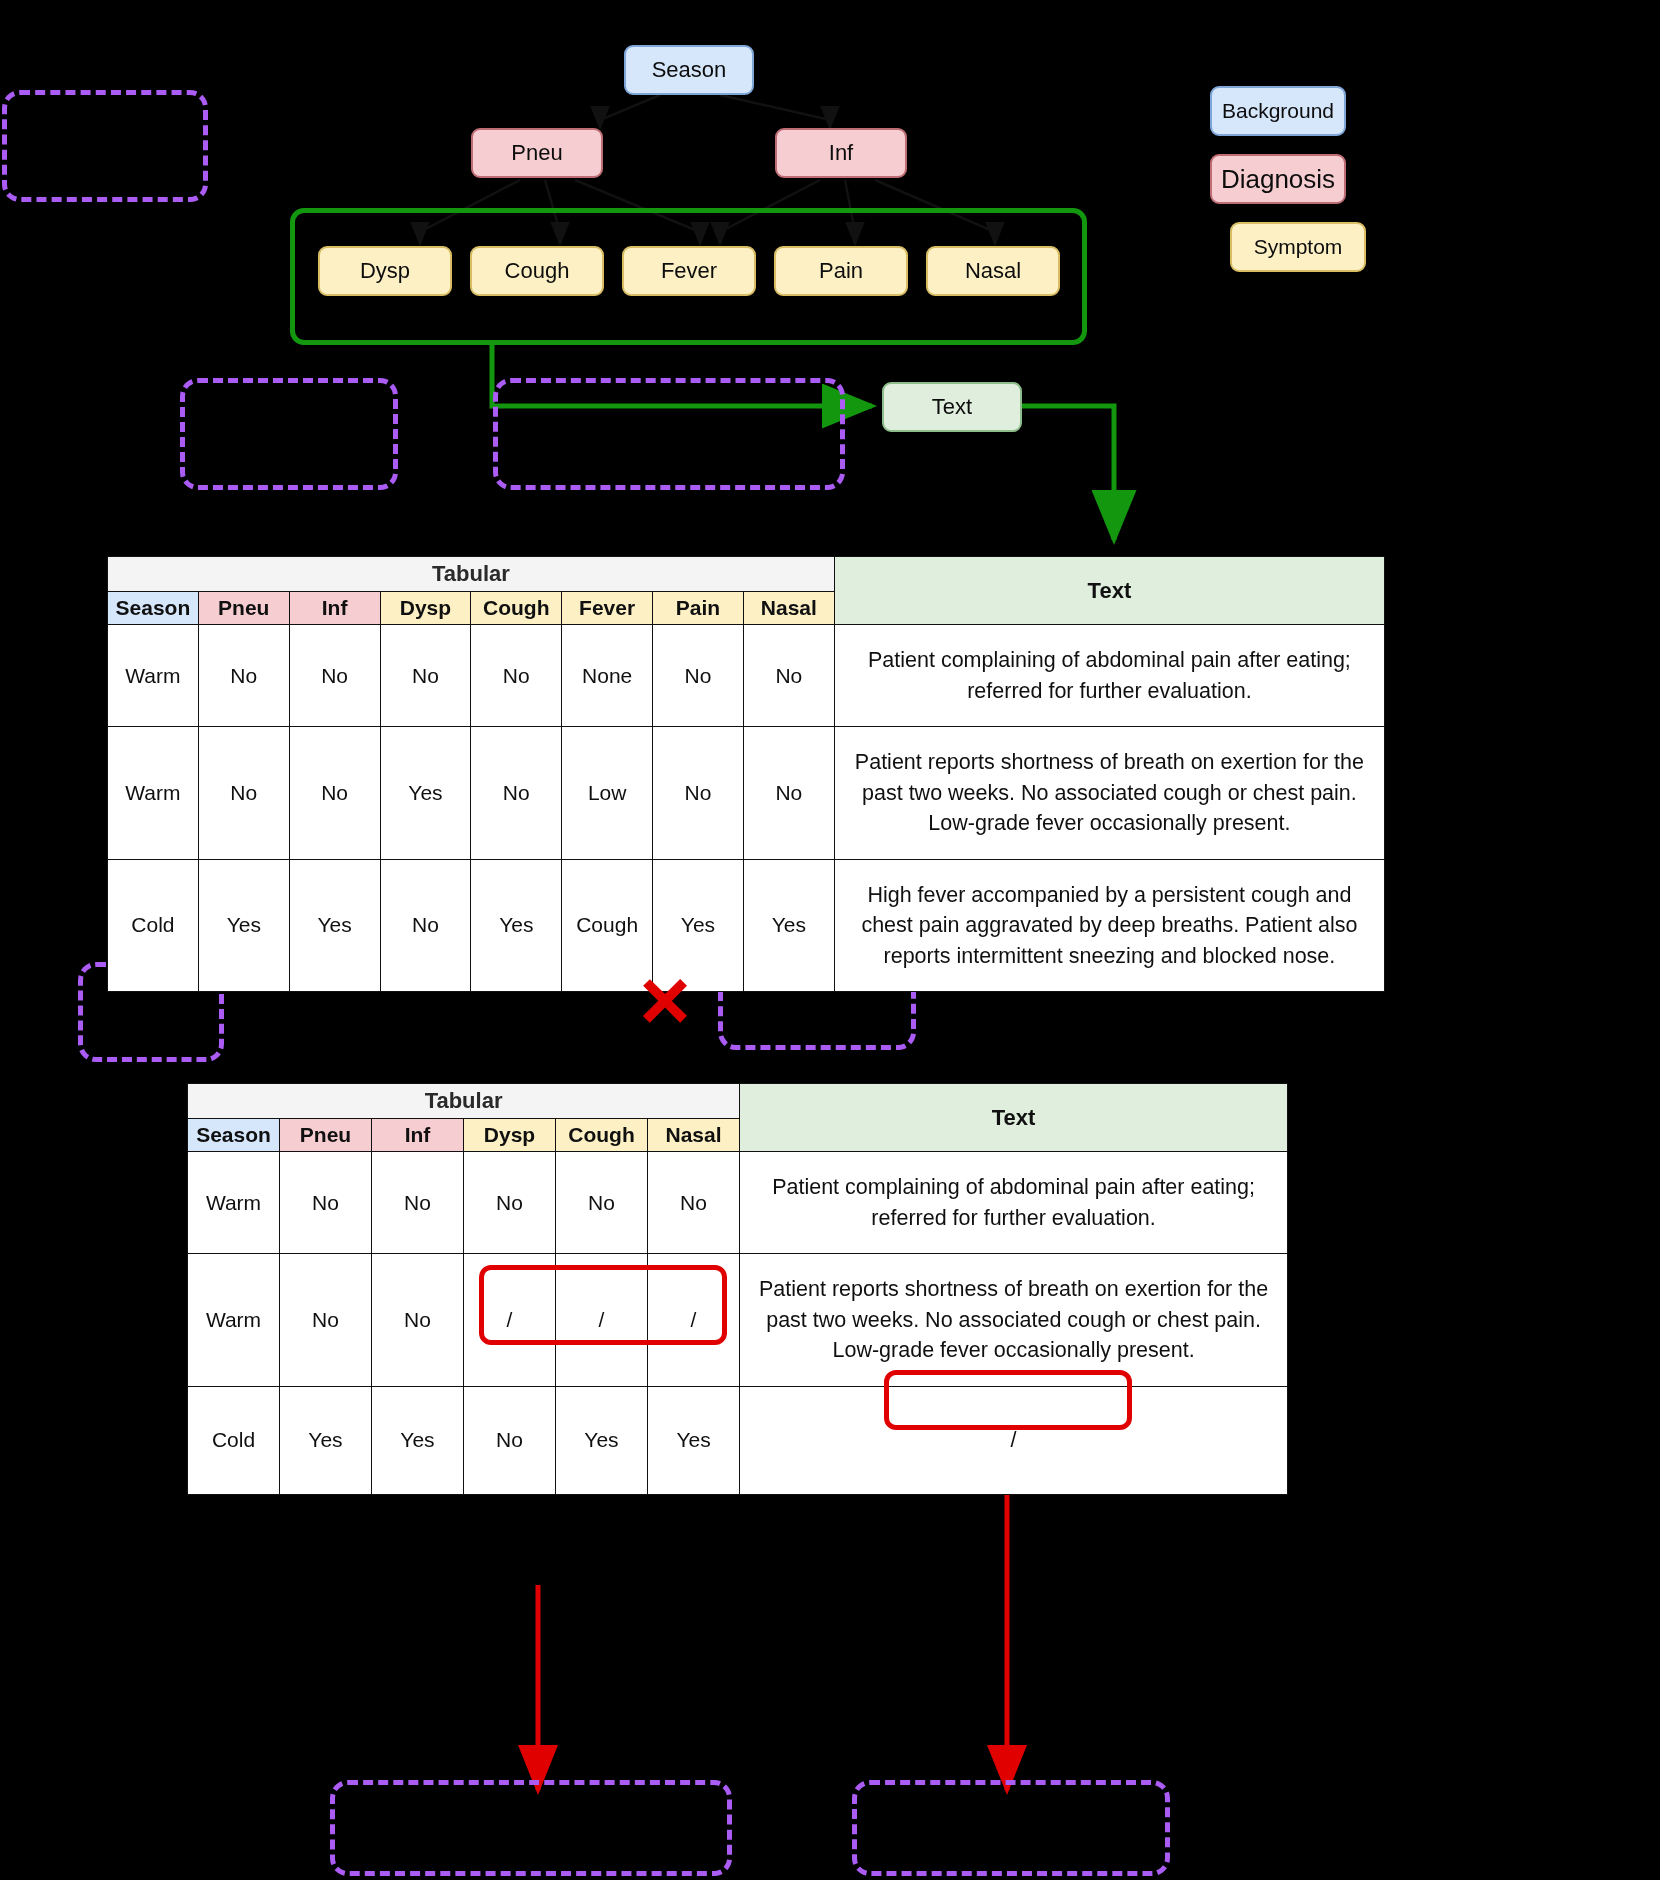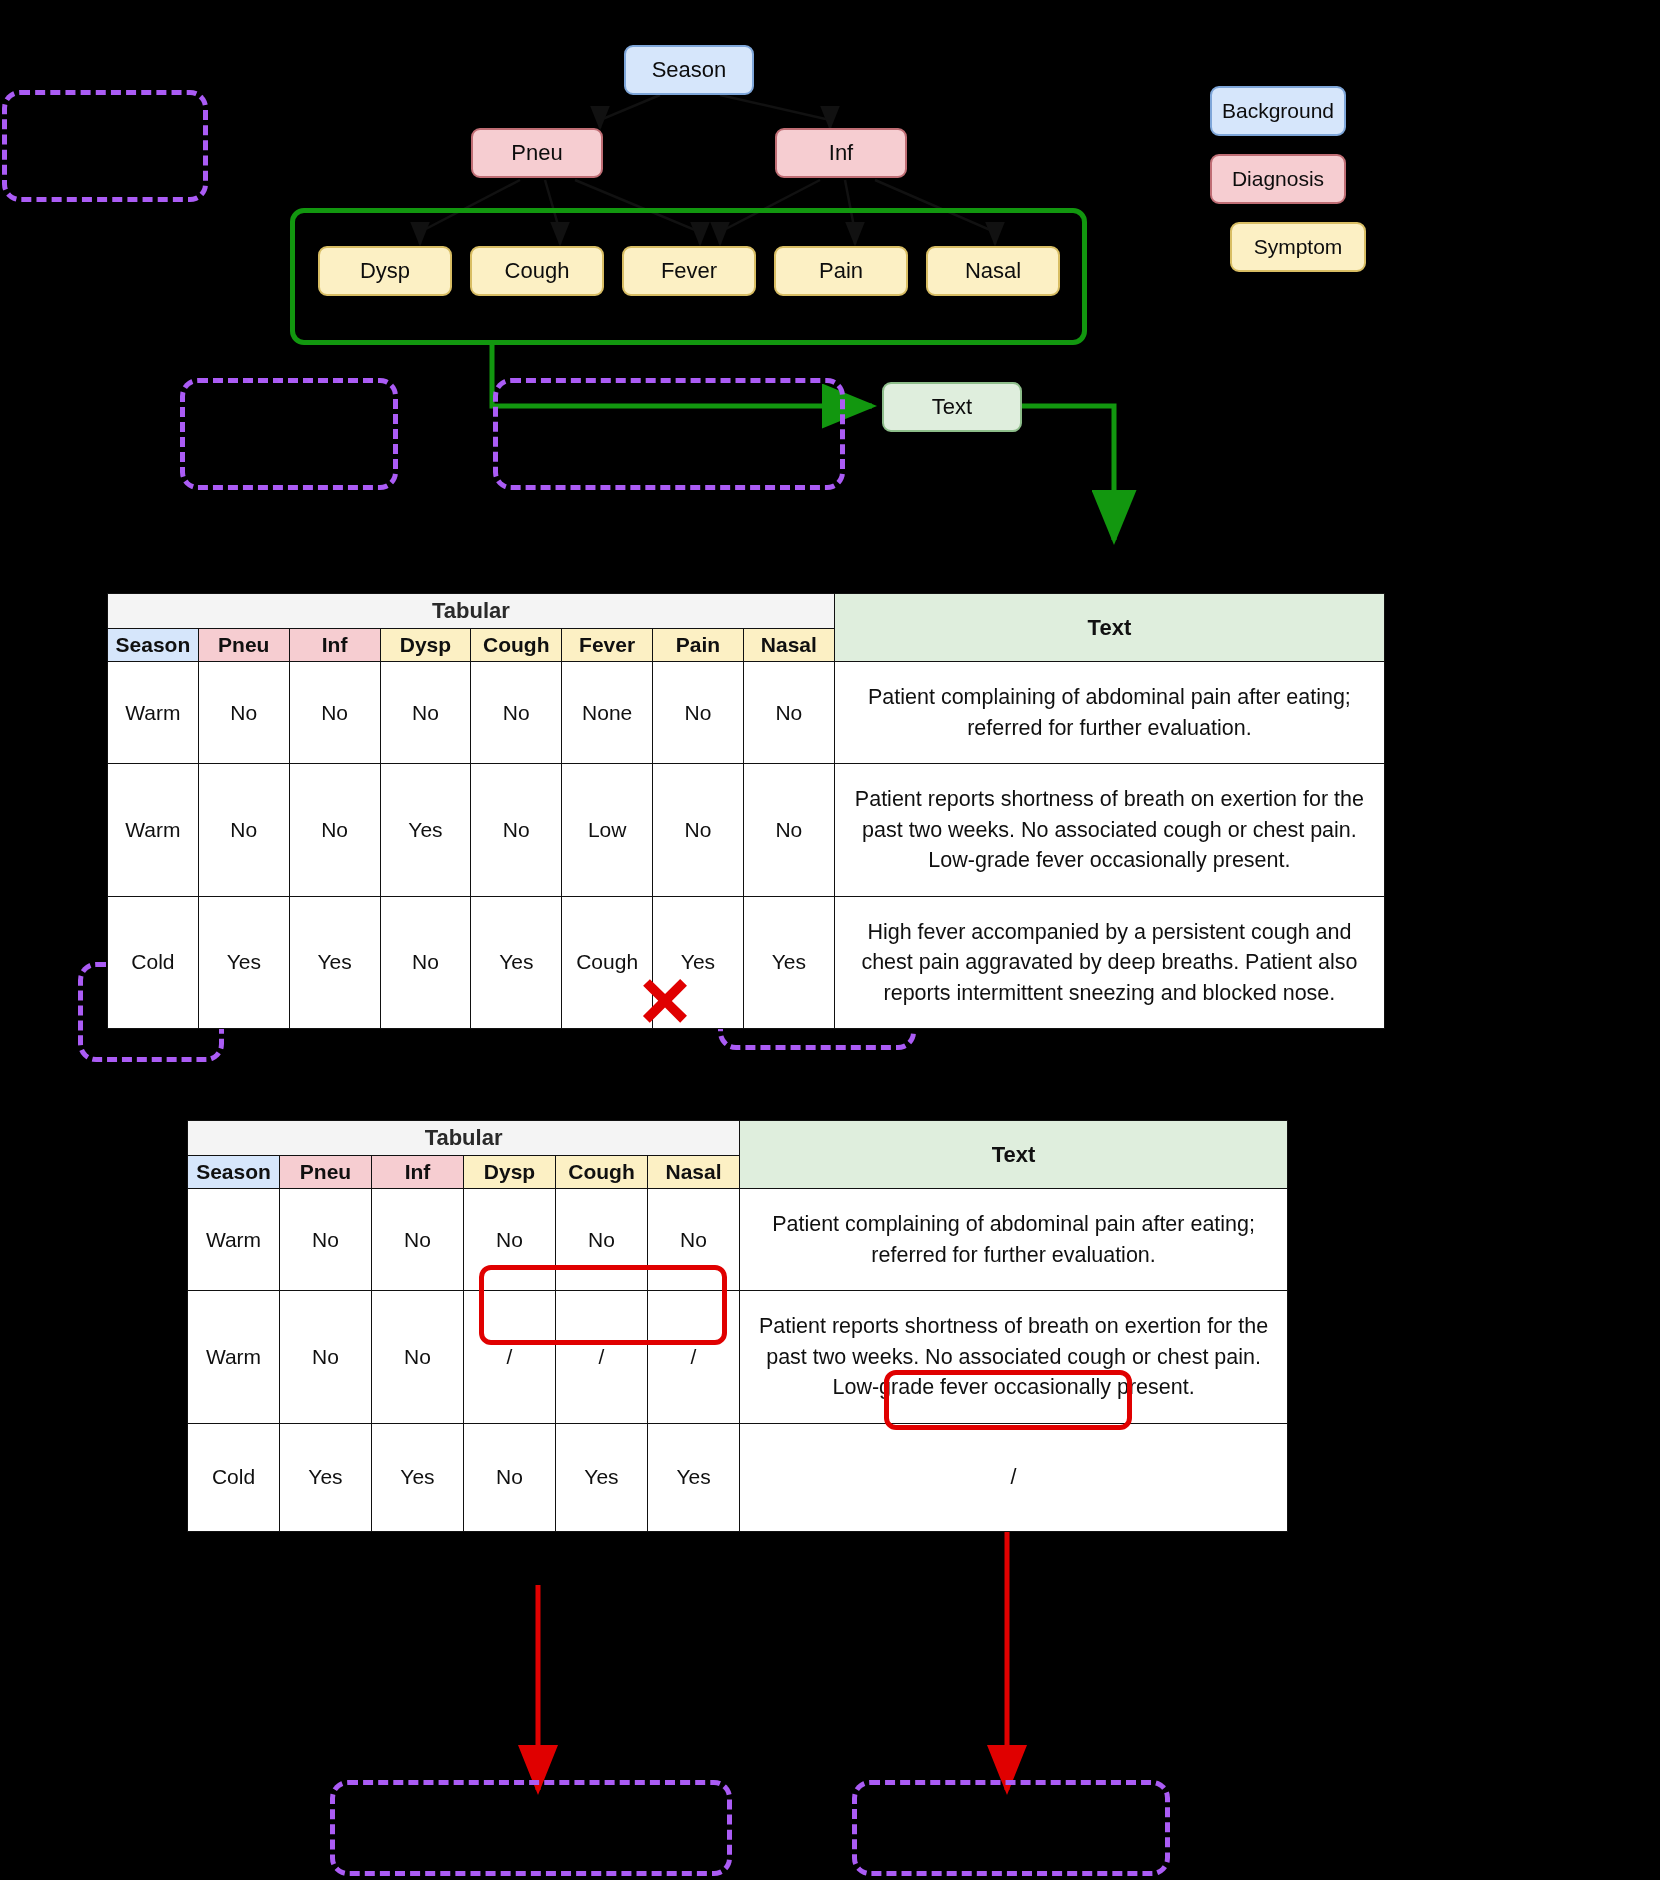--- a/index.html
+++ b/index.html
@@ -46,21 +46,20 @@
 
   
   svg.overlay { position:absolute; left:0; top:0; width:1660px; height:1880px; pointer-events:none; }
 
   
   .tbl {
     position:absolute;
     border-collapse:collapse;
     background:#ffffff;
     table-layout:fixed;
-    margin-top:37px;
   }
   .tbl td, .tbl th {
     border:1.6px solid #111;
     font-size:21px;
     color:#101010;
     text-align:center;
     vertical-align:middle;
     font-weight:normal;
     padding:4px 6px;
   }
@@ -162,21 +161,21 @@
     <span>Nasal</span>
   </div>
 
   <div class="node node-text" style="left:882px; top:382px; width:140px; height:50px;">
     <span>Text</span>
   </div>
 
   <div class="node node-bg" style="left:1210px; top:86px; width:136px; height:50px; font-size:21px;">
     <span>Background</span>
   </div>
-  <div class="node node-diag" style="left:1210px; top:154px; width:136px; height:50px; font-size:21px;">
+  <div class="node node-diag" style="left:1210px; top:154px; width:136px; height:50px; font-size:26px;">
     <span>Diagnosis</span>
   </div>
   <div class="node node-symp" style="left:1210px; top:222px; width:136px; height:50px; font-size:21px;margin-left:20px;">
     <span>Symptom</span>
   </div>
 
   <div class="dashbox" style="left:2px; top:90px; width:206px; height:112px;"></div>
   <div class="dashbox" style="left:180px; top:378px; width:218px; height:112px;"></div>
   <div class="dashbox" style="left:493px; top:378px; width:352px; height:112px;"></div>
   <div class="dashbox" style="left:78px; top:962px; width:146px; height:100px;"></div>

